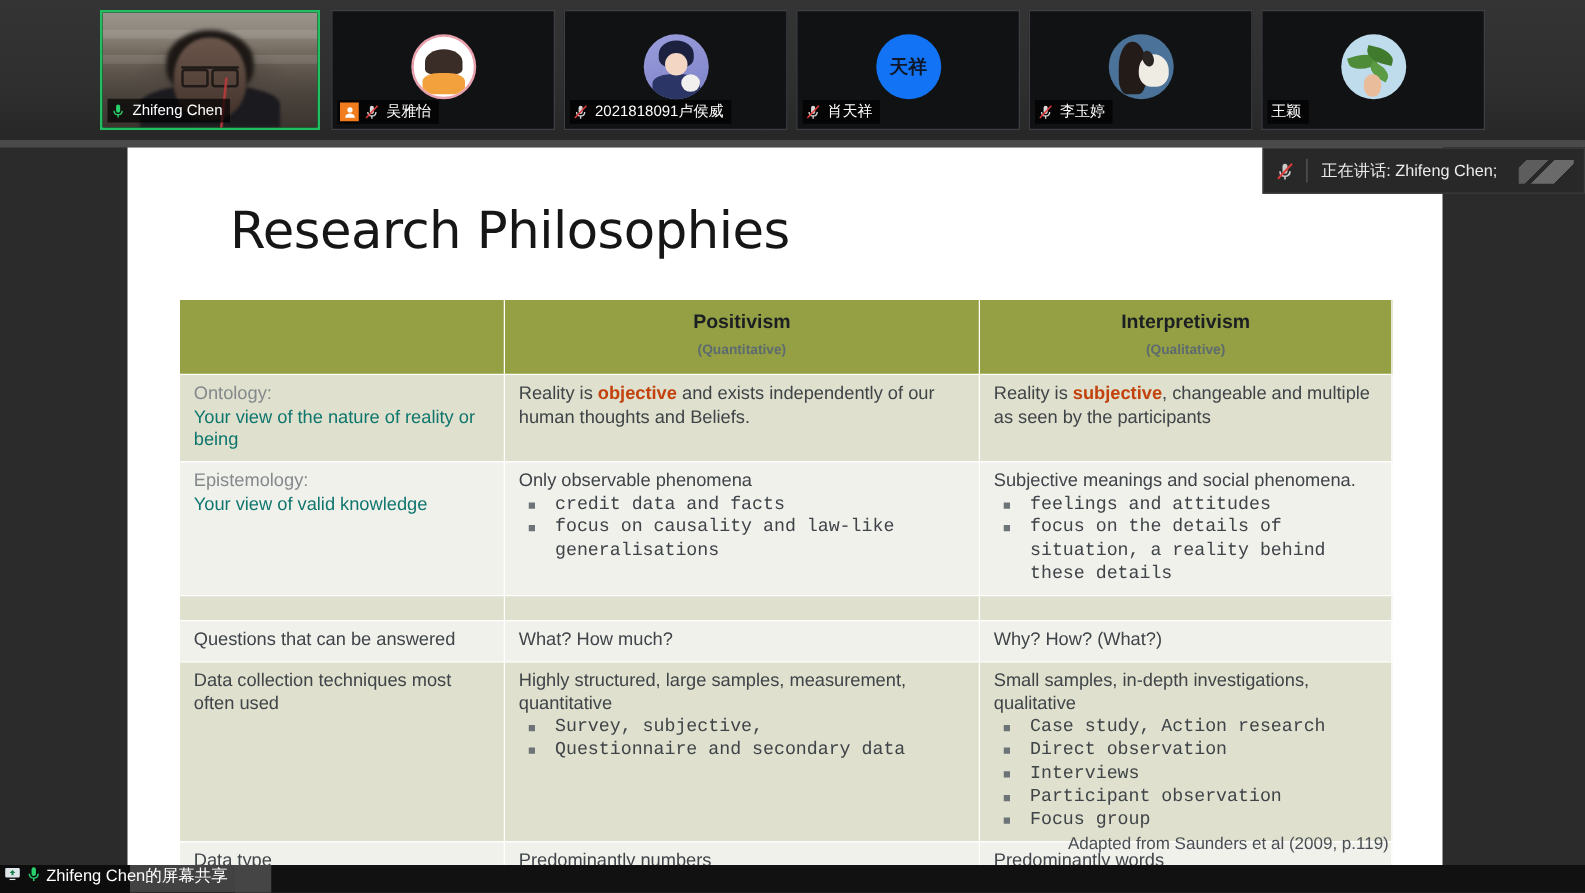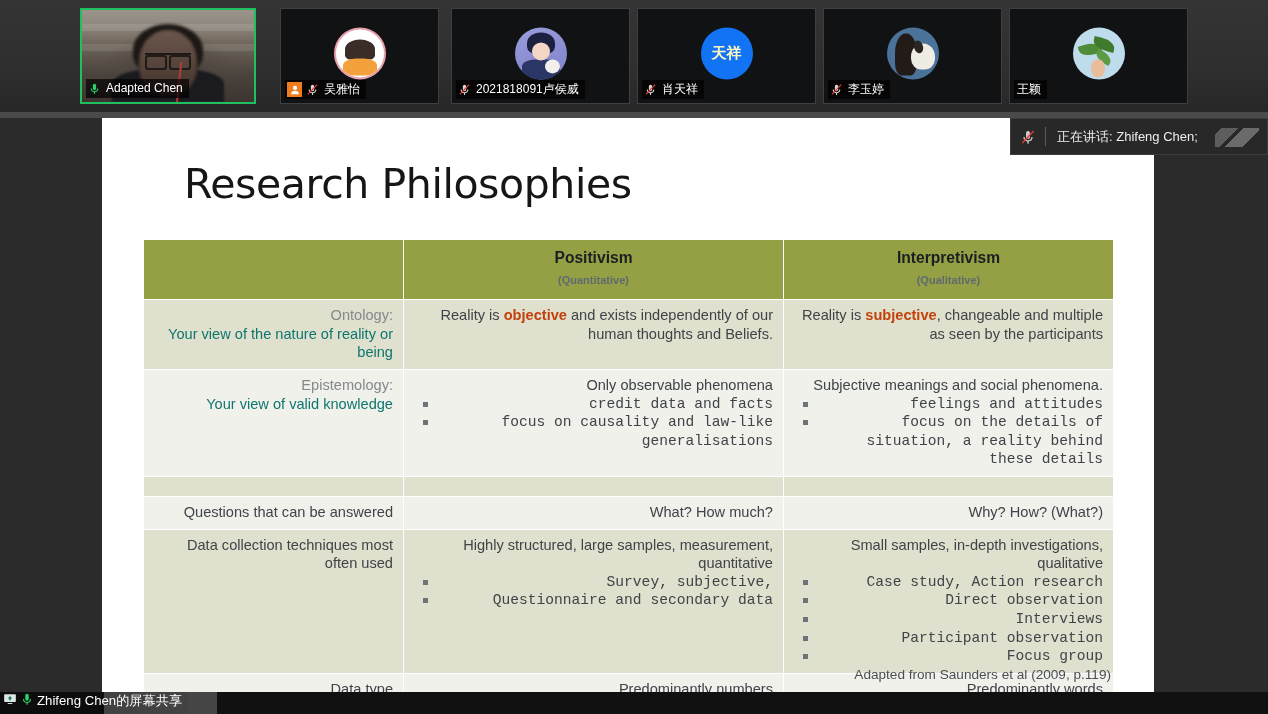--- a/index.html
+++ b/index.html
@@ -85,21 +85,21 @@
   }
   .av-girl { background: #fff; border: 2px solid #e8a0ad; }
   .av-girl .gi-face { width: 26px; height: 26px; border-radius: 50%; background: #f7d9c4; position: relative; top: 2px; }
   .av-girl .gi-hair { position: absolute; top: 10px; left: 50%; margin-left: -15px; width: 30px; height: 20px; border-radius: 50% 50% 20% 20%; background: #3a2c26; }
   .av-girl .gi-dress { position: absolute; bottom: 2px; left: 50%; margin-left: -17px; width: 34px; height: 17px; border-radius: 40% 40% 10% 10%; background: #f2a13c; }
   .av-anime { background: linear-gradient(160deg,#9a9ddb 0%, #7d82c9 100%); }
   .av-anime .an-hair { position: absolute; top: 5px; left: 50%; margin-left: -14px; width: 28px; height: 22px; border-radius: 50% 50% 36% 36%; background: #1c2140; }
   .av-anime .an-face { position: absolute; top: 15px; left: 50%; margin-left: -9px; width: 18px; height: 18px; border-radius: 50%; background: #f3d7c4; }
   .av-anime .an-suit { position: absolute; bottom: 0; left: 50%; margin-left: -19px; width: 38px; height: 20px; border-radius: 36% 36% 0 0; background: #2b3566; }
   .av-anime .an-cat { position: absolute; bottom: 6px; right: 7px; width: 15px; height: 14px; border-radius: 50%; background: #f1f0ee; }
-  .av-text { background: #1274f5; color: #fef9c3; font-size: 15px; font-weight: 700; letter-spacing: 0px; }
+  .av-text { background: #1274f5; color: #0f172a; font-size: 15px; font-weight: 700; letter-spacing: 0px; }
   .av-photo { background: #4b7299; }
   .av-photo .ph-hair { position: absolute; top: 6px; left: 8px; width: 22px; height: 42px; border-radius: 48% 48% 30% 30%; background: #221b18; }
   .av-photo .ph-dog { position: absolute; top: 16px; right: 4px; width: 24px; height: 26px; border-radius: 50% 50% 42% 42%; background: #efece4; }
   .av-photo .ph-ear { position: absolute; top: 13px; right: 16px; width: 9px; height: 13px; border-radius: 50%; background: #2a2522; transform: rotate(-18deg); }
   .av-leaf { background: #bfdced; }
   .av-leaf .lf-a, .av-leaf .lf-b, .av-leaf .lf-c {
     position: absolute; background: #4f8c3a; border-radius: 0 70% 0 70%;
   }
   .av-leaf .lf-a { width: 22px; height: 12px; top: 16px; left: 6px; transform: rotate(-18deg); }
   .av-leaf .lf-b { width: 22px; height: 12px; top: 11px; left: 20px; transform: rotate(14deg); background: #3f7a2d; }
@@ -155,21 +155,20 @@
   #phil-table col.c1 { width: 260px; }
   #phil-table col.c2 { width: 380px; }
   #phil-table col.c3 { width: 330px; }
   #phil-table th, #phil-table td {
     vertical-align: top;
     padding: 6px 10px 7px 11px;
     font-size: 14.6px;
     line-height: 18.6px;
     color: #3f4448;
     border: 1px solid #ffffff;
-    text-align: right;
   }
   #phil-table thead th {
     background: #95a045;
     text-align: center;
     padding: 9px 8px 10px;
     border-color: #ffffff;
   }
   .hdr-main { font-size: 15.6px; font-weight: 700; color: #1b1f22; display: block; }
   .hdr-sub  { font-size: 11px; font-weight: 700; color: #5d6a6e; display: block; margin-top: 3px; }
   tr.shade td { background: #dfe0cd; }
@@ -248,25 +247,25 @@
       <div class="wc-head"></div>
       <div class="wc-glasses"></div>
       <div class="wc-cord"></div>
     </div>
     <div class="namebar">
       <span class="mic">
         <svg viewBox="0 0 24 24">
             <path fill="#27d16b" d="M12 3a3 3 0 0 1 3 3v6a3 3 0 0 1-6 0V6a3 3 0 0 1 3-3zm7 9a7 7 0 0 1-6 6.92V22h-2v-3.08A7 7 0 0 1 5 12h2a5 5 0 0 0 10 0h2z"></path>
           </svg>
       </span>
-      <span class="nm">Adapted Chen</span>
-    </div>
-  </div>
-
-  <div class="tile" style="left:280px;width:159px">
+      <span class="nm">Zhifeng Chen</span>
+    </div>
+  </div>
+
+  <div class="tile" style="left:265px;width:179px">
     <div class="avatar av-girl">
       <div class="gi-face"></div>
         <div class="gi-hair"></div>
         <div class="gi-dress"></div>
     </div>
     <div class="namebar">
       <span class="host-badge">
         <svg viewBox="0 0 24 24">
             <path fill="#fff" d="M12 12a5 5 0 1 0 0-10 5 5 0 0 0 0 10zm0 2c-5 0-9 2.7-9 6v2h18v-2c0-3.3-4-6-9-6z"></path>
           </svg>

